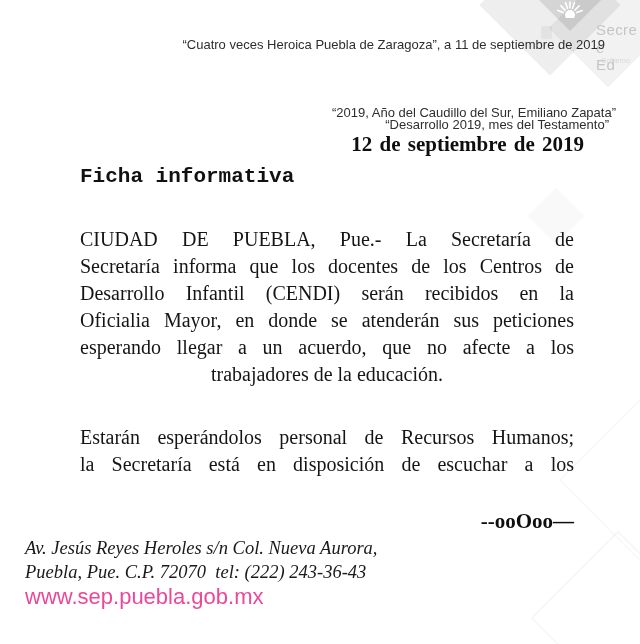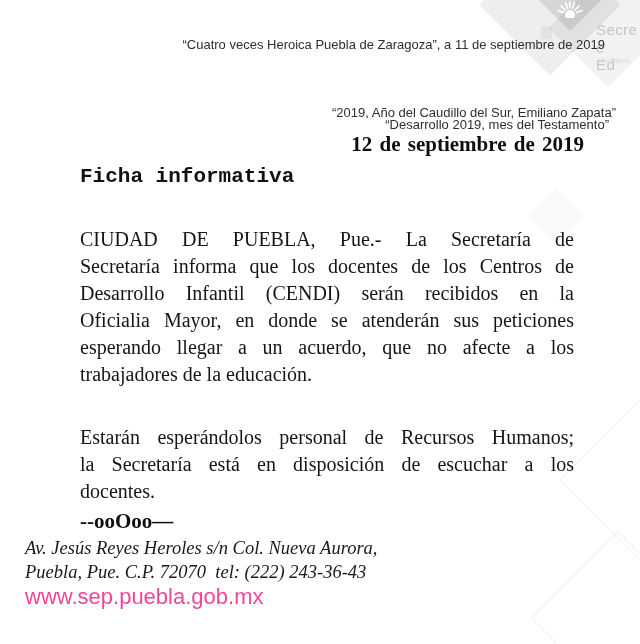--- a/index.html
+++ b/index.html
@@ -52,24 +52,24 @@
     position:absolute;z-index:3;left:80px;top:165px;
     font-weight:bold;font-size:21px;color:#111;font-family:Liberation Mono, monospace;
   }
   .para{
     position:absolute;z-index:3;left:80px;width:494px;
     font-size:20px;line-height:27px;color:#151515;
   }
   .para1{top:226px;}
   .para2{top:424px;}
   .jline{text-align:justify;text-align-last:justify;}
-  .lline{text-align:left;}
+  .lline{text-align:center;}
   .divider{
     position:absolute;z-index:3;left:80px;top:509px;width:494px;
-    text-align:left;font-weight:bold;font-size:21px;color:#0e0e0e;
+    text-align:right;font-weight:bold;font-size:21px;color:#0e0e0e;
   }
   
   .footer{
     position:absolute;z-index:3;left:25px;top:537px;
     font-size:18.5px;line-height:23.5px;color:#1a1a1a;
   }
   .footer-line{white-space:pre-wrap;font-style:italic;}
   .footer-web{
     font-family:"Liberation Sans", sans-serif;
     font-size:22px;margin-top:1px;color:#ec4899;
@@ -118,21 +118,20 @@
     <div class="jline">Secretaría informa que los docentes de los Centros de</div>
     <div class="jline">Desarrollo Infantil (CENDI) serán recibidos en la</div>
     <div class="jline">Oficialia Mayor, en donde se atenderán sus peticiones</div>
     <div class="jline">esperando llegar a un acuerdo, que no afecte a los</div>
     <div class="lline">trabajadores de la educación.</div>
   </div>
 
   <div class="para para2">
     <div class="jline">Estarán esperándolos personal de Recursos Humanos;</div>
     <div class="jline">la Secretaría está en disposición de escuchar a los</div>
-    <div class="lline">docentes.</div>
   </div>
 
   <div class="divider">--ooOoo—</div>
 
   <div class="footer">
     <div class="footer-line">Av. Jesús Reyes Heroles s/n Col. Nueva Aurora,</div>
     <div class="footer-line">Puebla, Pue. C.P. 72070  tel: (222) 243-36-43</div>
     <div class="footer-web">www.sep.puebla.gob.mx</div>
   </div>
 

